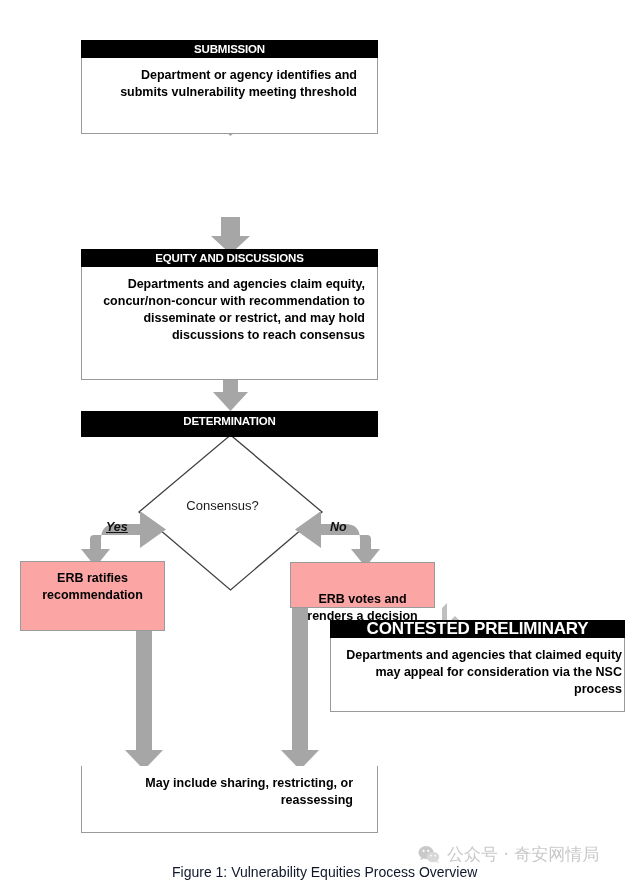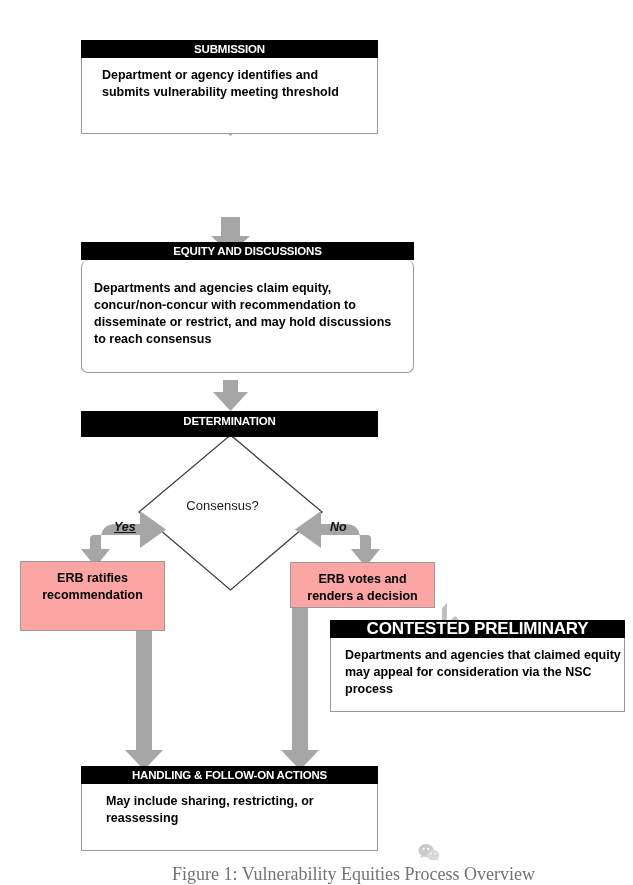--- a/index.html
+++ b/index.html
@@ -38,21 +38,21 @@
     width: 100%;
   }
   .block-body {
     background: #ffffff;
     border: 1px solid #9a9a9a;
     border-top: none;
     box-sizing: border-box;
     color: #000000;
     font-weight: bold;
     font-size: 12.5px;
-    text-align: left;
+    text-align: right;
     padding-top: 9px;
     line-height: 17px;
     width: 100%;
     height: calc(100% - 18px);
   }
   
   .plainbox {
     position: absolute;
     box-sizing: border-box;
     background: #fca5a5;
@@ -80,24 +80,23 @@
   .branch-label {
     position: absolute;
     font-style: italic;
     font-size: 12.5px;
     font-weight: bold;
     color: #111111;
   }
   
   .caption {
     position: absolute;
-    font-size: 18px;
-    color: #737373;
+    font-size: 14px;
+    color: #0f172a;
     white-space: nowrap;
-    font-family: Liberation Serif, serif;
   }
   
   .watermark {
     position: absolute;
     display: flex;
     align-items: center;
     gap: 7px;
     color: #c9c9c9;
     font-size: 17px;
     font-family: "DejaVu Sans", sans-serif;
@@ -156,62 +155,62 @@
 </svg>
 
 <div class="block" style="left:81px; top:5px; width:297px; height:94px;margin-top:35px;">
   <div class="block-header">SUBMISSION</div>
   <div class="block-body" style="padding-left:20px; padding-right:20px;">Department or agency identifies and submits vulnerability meeting threshold</div>
 </div>
 
 <div class="block" style="left:81px; top:133px; width:297px; height:84px;">
 </div>
 
-<div class="block" style="left:81px; top:242px; width:333px; height:131px;">
+<div class="block" style="left:81px; top:249px; width:297px; height:131px;">
   <div class="block-header">EQUITY AND DISCUSSIONS</div>
-  <div class="block-body" style="padding-left:12px; padding-right:12px; padding-top:20px;border-radius:7px;">Departments and agencies claim equity, concur/non-concur with recommendation to disseminate or restrict, and may hold discussions to reach consensus</div>
+  <div class="block-body" style="padding-left:12px; padding-right:12px; padding-top:9px;">Departments and agencies claim equity, concur/non-concur with recommendation to disseminate or restrict, and may hold discussions to reach consensus</div>
 </div>
 
 <div class="block" style="left:81px; top:411px; width:297px; height:20px;">
   <div class="block-header" style="height:26px; line-height:20px;">DETERMINATION</div>
 </div>
 
 <div class="diamond-wrap" style="left:131px; top:435px; width:183px; height:155px;">
   <div class="diamond-label" style="top:63px;">Consensus?</div>
 </div>
 
-<div class="branch-label" style="left:114px; top:520px;text-decoration:underline;">Yes</div>
+<div class="branch-label" style="left:106px; top:520px;text-decoration:underline;">Yes</div>
 <div class="branch-label" style="left:330px; top:520px;">No</div>
 
 <div class="plainbox" style="left:20px; top:561px; width:145px; height:70px;">
   <span style="display:block; padding:0 6px;">ERB ratifies recommendation</span>
 </div>
 
 <div class="plainbox" style="left:290px; top:562px; width:145px; height:46px;">
-  <span style="display:block; padding:0 4px;">ERB votes and renders a decision</span>
+  <span style="display:block; padding:0 4px;margin-top:20px;">ERB votes and renders a decision</span>
 </div>
 
 <div class="block" style="left:330px; top:620px; width:295px; height:92px;">
   <div class="block-header" style="font-size:17px;">CONTESTED PRELIMINARY DETERMINATIONS</div>
   <div class="block-body" style="padding-left:14px; padding-right:2px;">Departments and agencies that claimed equity may appeal for consideration via the NSC process</div>
 </div>
 
 <div class="block" style="left:81px; top:766px; width:297px; height:85px;">
-  <div class="block-header">HANDLING &amp; FOLLOW-ON ACTIONS</div>
   <div class="block-body" style="padding-left:24px; padding-right:24px;">May include sharing, restricting, or reassessing</div>
 </div>
 
 <div class="caption" style="left:172px; top:864px;">Figure 1: Vulnerability Equities Process Overview</div>
 
 <div class="watermark" style="left:418px; top:843px;">
   <span class="wechat-badge">
     <svg width="22" height="19" viewBox="0 0 22 19">
       <ellipse cx="8" cy="7.5" rx="7.6" ry="6.4" fill="#c9c9c9"></ellipse>
       <path d="M3.4,12.2 L2.0,15.2 L5.6,13.4 Z" fill="#c9c9c9"></path>
       <ellipse cx="15" cy="12" rx="6.2" ry="5.3" fill="#d8d8d8"></ellipse>
       <path d="M19.6,15.8 L21.0,18.3 L17.8,16.8 Z" fill="#d8d8d8"></path>
       <circle cx="5.6" cy="5.9" r="1.05" fill="#ffffff"></circle>
       <circle cx="10.3" cy="5.9" r="1.05" fill="#ffffff"></circle>
       <circle cx="12.9" cy="10.6" r="0.85" fill="#ffffff"></circle>
       <circle cx="17.1" cy="10.6" r="0.85" fill="#ffffff"></circle>
     </svg>
   </span>
+  <span>公众号 · 奇安网情局</span>
 </div>
 
 </body></html>

